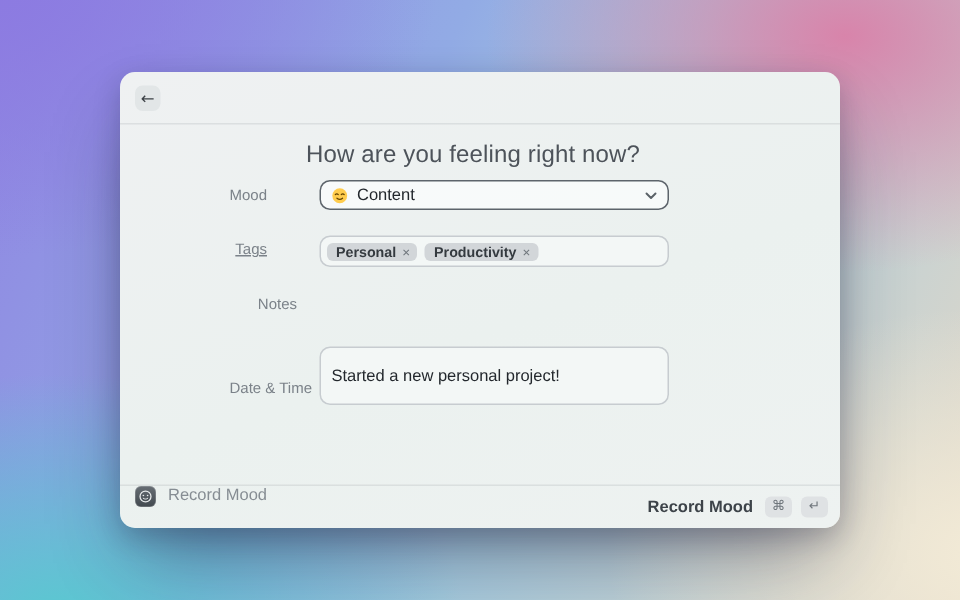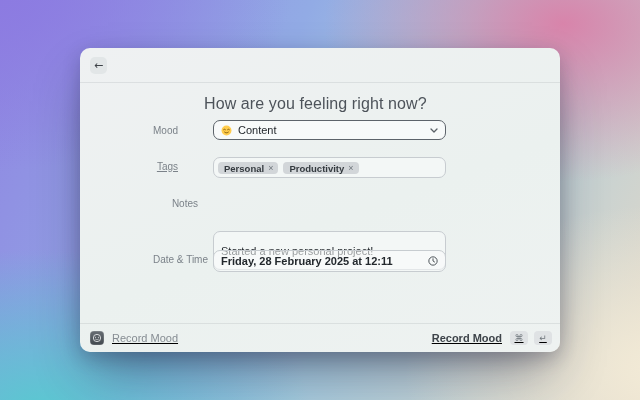--- a/index.html
+++ b/index.html
@@ -67,21 +67,21 @@
   }
   .chip .x{font-weight:400;font-size:9px;color:#70777d;cursor:pointer;}
   .ctl-notes{top:145px;height:39px;align-items:center;padding:5px 7px;cursor:text;margin-top:38px;}
   .ctl-notes .value{font-weight:500;}
   .ctl-date{top:202px;height:22px;padding:0 7px;cursor:pointer;}
   .ctl-date .value{font-weight:600;font-size:11px;}
   .ctl-date .clock{margin-left:auto;display:flex;align-items:center;}
   .footer{
     position:absolute;left:0;right:0;top:275px;height:29px;
     border-top:1px solid rgba(60,70,80,0.10);
-    display:flex;align-items:center;padding:0 8px 0 10px;box-sizing:border-box;text-decoration:underline;
+    display:flex;padding:0 8px 0 10px;box-sizing:border-box;
   }
   .app-icon{
     width:14px;height:14px;border-radius:4px;flex:0 0 auto;
     background:linear-gradient(180deg,#676e74 0%,#42494f 100%);
     display:flex;align-items:center;justify-content:center;
     box-shadow:inset 0 0 0 0.5px rgba(255,255,255,0.25);
   }
   .app-name{margin-left:8px;font-size:11px;color:#868d93;}
   .footer-right{margin-left:auto;display:flex;align-items:center;gap:6px;}
   .action-label{font-size:11px;font-weight:600;color:#3d4349;margin-right:2px;cursor:pointer;}
@@ -134,29 +134,20 @@
         <span class="x">×</span>
       </span>
     </div>
 
     <div class="row-label lbl-notes">Notes</div>
     <div class="control ctl-notes">
       <span class="value">Started a new personal project!</span>
     </div>
 
     <div class="row-label lbl-date">Date &amp; Time</div>
-    <div class="control ctl-date">
-      <span class="value">Friday, 28 February 2025 at 12:11</span>
-      <span class="clock">
-        <svg width="10" height="10" viewBox="0 0 12 12">
-          <circle cx="6" cy="6" r="5" stroke="#3f464c" fill="none" stroke-width="1.1"></circle>
-          <path d="M6 3.3V6l1.9 1.2" stroke="#3f464c" stroke-width="1.1" fill="none" stroke-linecap="round"></path>
-        </svg>
-      </span>
-    </div>
 
     <div class="footer">
       <span class="app-icon">
         <svg width="10" height="10" viewBox="0 0 20 20">
           <circle cx="10" cy="10" r="7.3" stroke="#e8ebec" stroke-width="1.7" fill="none"></circle>
           <circle cx="7.2" cy="8.6" r="1.1" fill="#e8ebec"></circle>
           <circle cx="12.8" cy="8.6" r="1.1" fill="#e8ebec"></circle>
           <path d="M7 12.4c1.8 1.5 4.2 1.5 6 0" stroke="#e8ebec" stroke-width="1.3" fill="none" stroke-linecap="round"></path>
         </svg>
       </span>

